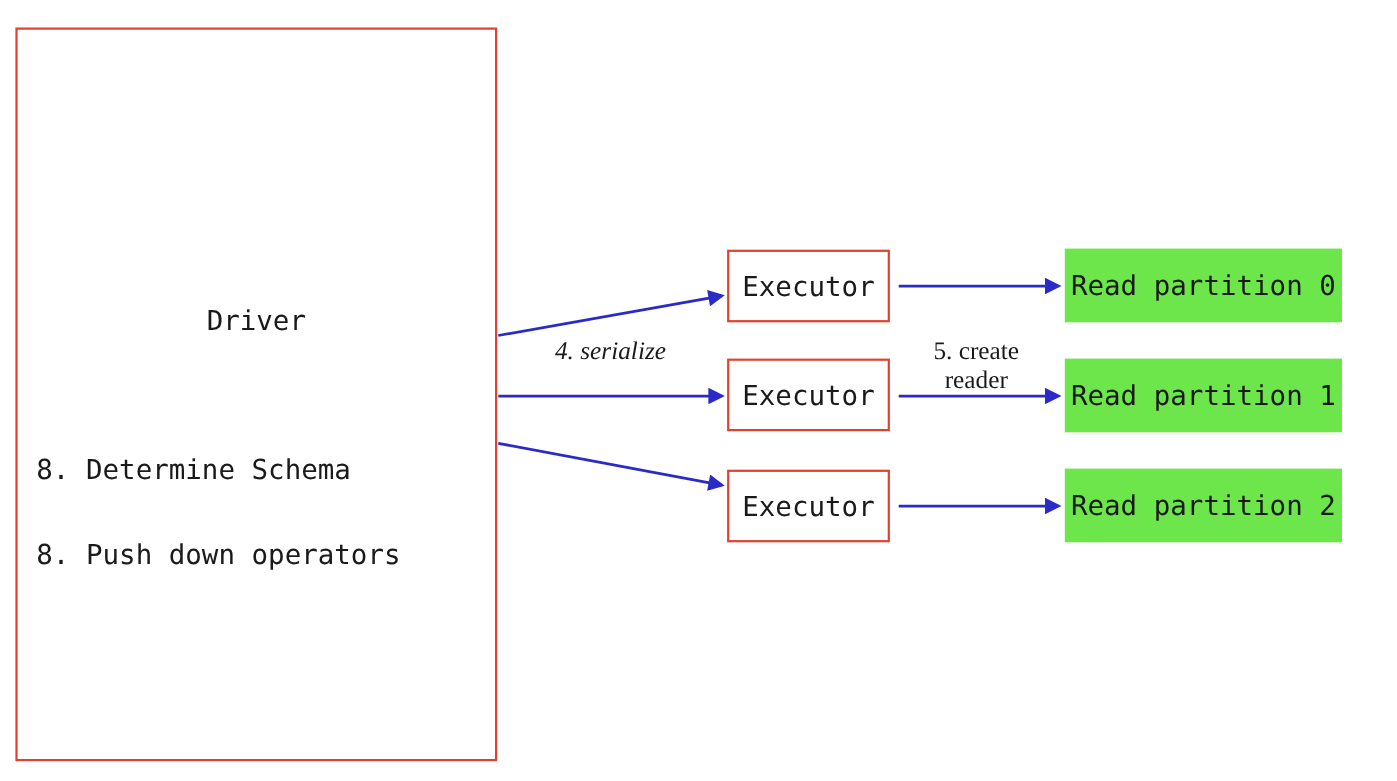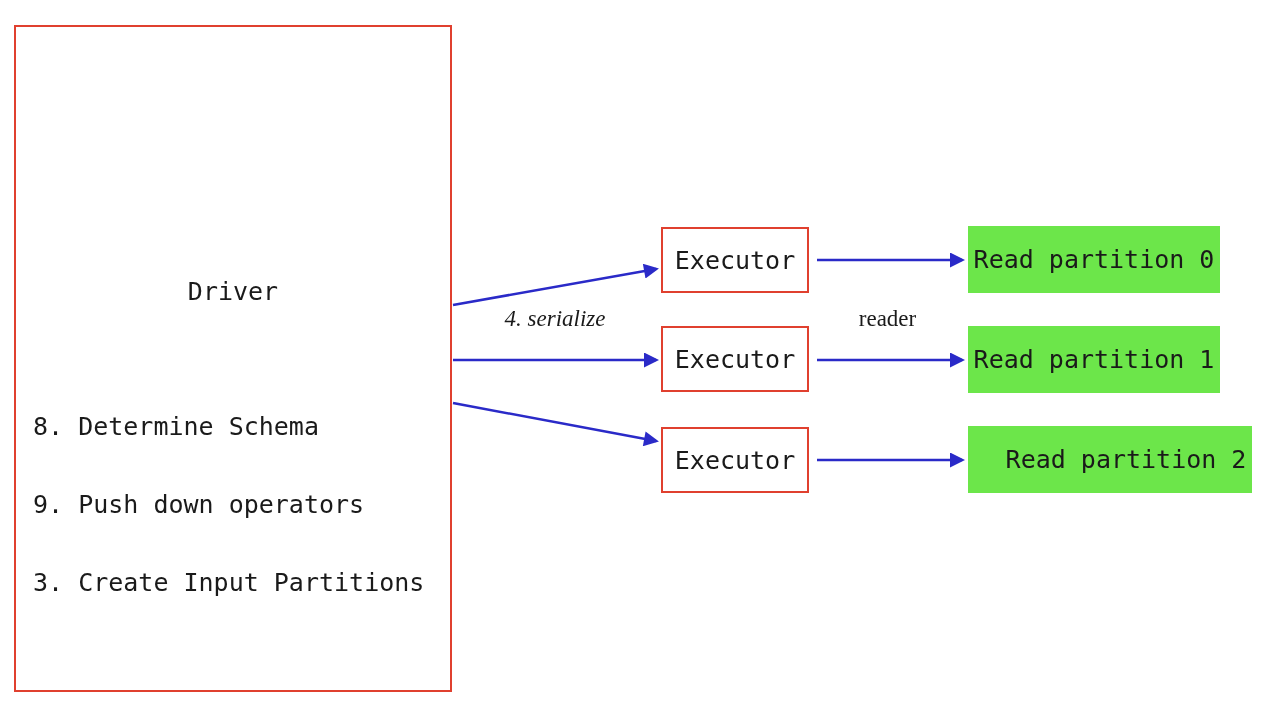--- a/index.html
+++ b/index.html
@@ -45,21 +45,21 @@
   .exec-1{top:326px;}
   .exec-2{top:427px;}
   .partition-box{
     position:absolute;left:968px;width:252px;height:67px;
     background:var(--partition-green);
     display:flex;align-items:center;justify-content:center;
     font-size:25px;white-space:pre;
   }
   .part-0{top:226px;}
   .part-1{top:326px;}
-  .part-2{top:426px;padding-left:32px;}
+  .part-2{top:426px;}
   .edge-label{
     position:absolute;
     font-family:"Liberation Serif","DejaVu Serif",serif;
     font-size:23px;line-height:27px;text-align:center;
     color:var(--text-black);
   }
   .label-serialize{left:445px;top:305px;width:220px;font-style:italic;}
   .label-reader{left:805px;top:305px;width:165px;}
 </style>
 </head>
@@ -78,22 +78,21 @@
     <line class="arrow" x1="453" y1="403" x2="656" y2="441" marker-end="url(#ah)"></line>
     <line class="arrow" x1="817" y1="260" x2="962" y2="260" marker-end="url(#ah)"></line>
     <line class="arrow" x1="817" y1="360" x2="962" y2="360" marker-end="url(#ah)"></line>
     <line class="arrow" x1="817" y1="460" x2="962" y2="460" marker-end="url(#ah)"></line>
   </svg>
 
   <div class="driver-box"></div>
   <div class="driver-title">Driver</div>
   <div class="driver-steps">
     <div>8. Determine Schema</div>
-    <div>9. Push down operators</div>
-    <div>3. Create Input Partitions</div>
+    <div>8. Push down operators</div>
   </div>
 
   <div class="executor-box exec-0">
     <span>Executor</span>
   </div>
   <div class="executor-box exec-1">
     <span>Executor</span>
   </div>
   <div class="executor-box exec-2">
     <span>Executor</span>
@@ -106,16 +105,17 @@
     <span>Read partition 1</span>
   </div>
   <div class="partition-box part-2">
     <span>Read partition 2</span>
   </div>
 
   <div class="edge-label label-serialize">
     <div>4. serialize</div>
   </div>
   <div class="edge-label label-reader">
+    <div>5. create</div>
     <div>reader</div>
   </div>
 
 </div>
 
 </body></html>

